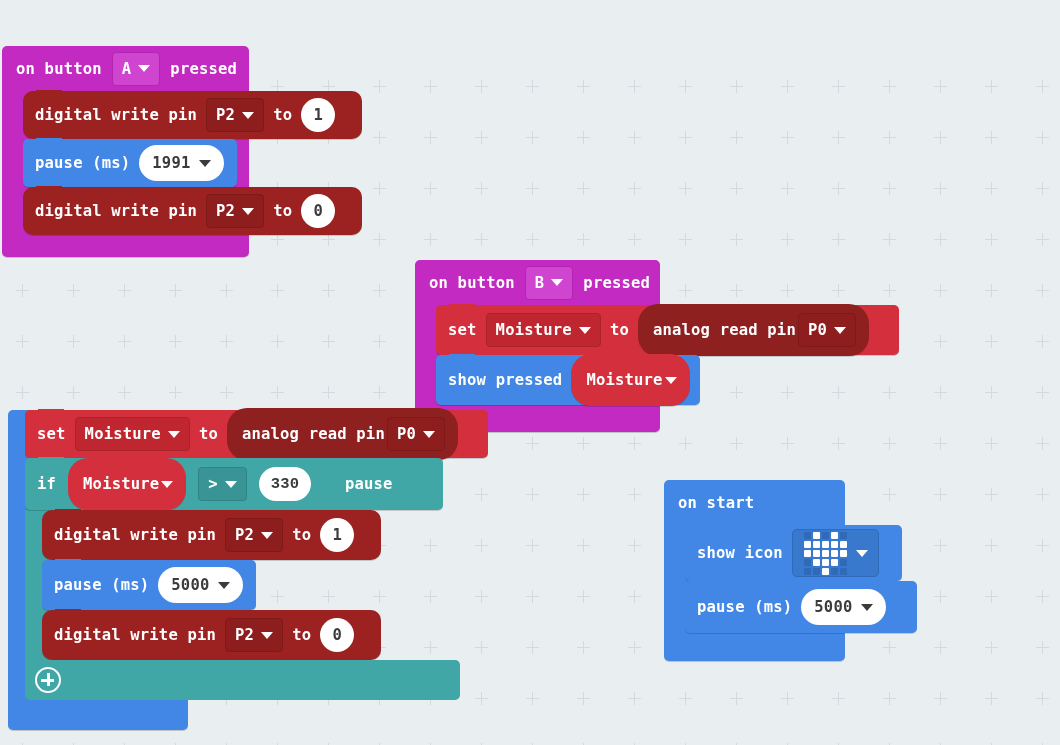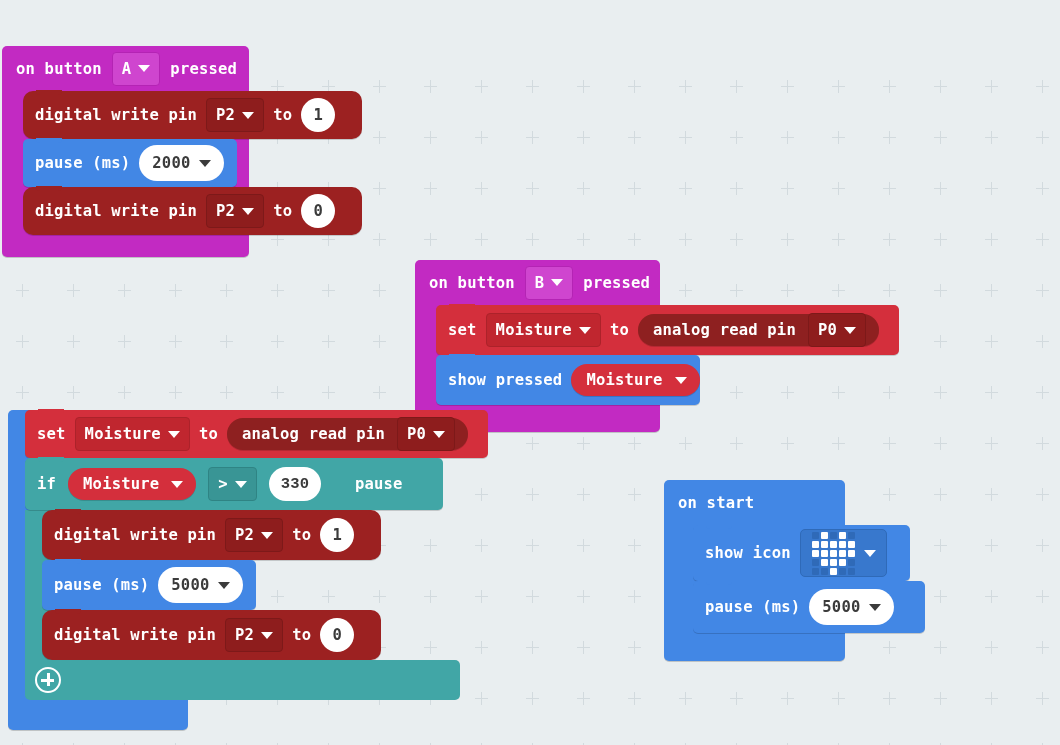--- a/index.html
+++ b/index.html
@@ -171,22 +171,22 @@
   .numdd {
     display: inline-flex; align-items: center; gap: 9px;
     height: 36px; padding: 0 13px;
     background: #ffffff; border-radius: 18px;
     color: #3b3b3b; font-size: 15.5px; font-weight: bold;
   }
 
   
   .rep {
     display: inline-flex; align-items: center;
-    gap: 12px;
-    height: 32px;
+    gap: 2px;
+    height: 52px;
     padding: 0 13px 0 15px;
     border-radius: 20px;
     font-size: 15.5px; font-weight: bold; color: #fff;
     box-shadow: 0 1px 0 rgba(0,0,0,0.15);
   }
   .rep.pinsrep { background: #8e2020; }
   .rep.varsrep { background: #d42f3c; }
 
   
   .ledfield {
@@ -542,21 +542,21 @@
         <span>P2</span>
         <span class="caret"></span>
       </span>
       <span class="lbl">to</span>
       <span class="numpill">1</span>
     </div>
 
     <div class="stmt basic" style="width:214px;">
       <span class="lbl">pause (ms)</span>
       <span class="numdd">
-        <span>2000</span>
+        <span>1991</span>
         <span class="caret dark"></span>
       </span>
     </div>
 
     <div class="stmt pins" style="width:339px;">
       <span class="lbl">digital write pin</span>
       <span class="dd onmaroon">
         <span>P2</span>
         <span class="caret"></span>
       </span>
@@ -677,21 +677,21 @@
     </div>
 
   </div>
   <div class="foot" style="height:30px;"></div>
 </div>
 
 <div class="blk loop" style="left:664px; top:440px; width:181px;">
   <div class="hdr" style="height:45px; padding-left:14px;">
     <span class="lbl">on start</span>
   </div>
-  <div class="body" style="padding-left:29px;">
+  <div class="body" style="padding-left:21px;">
 
     <div class="stmt basic" style="width:217px; height:56px;">
       <span class="lbl">show icon</span>
       <span class="ledfield">
         <span class="ledgrid" id="led-matrix">
             <span class="led"></span>
             <span class="led on"></span>
             <span class="led"></span>
             <span class="led on"></span>
             <span class="led"></span>

